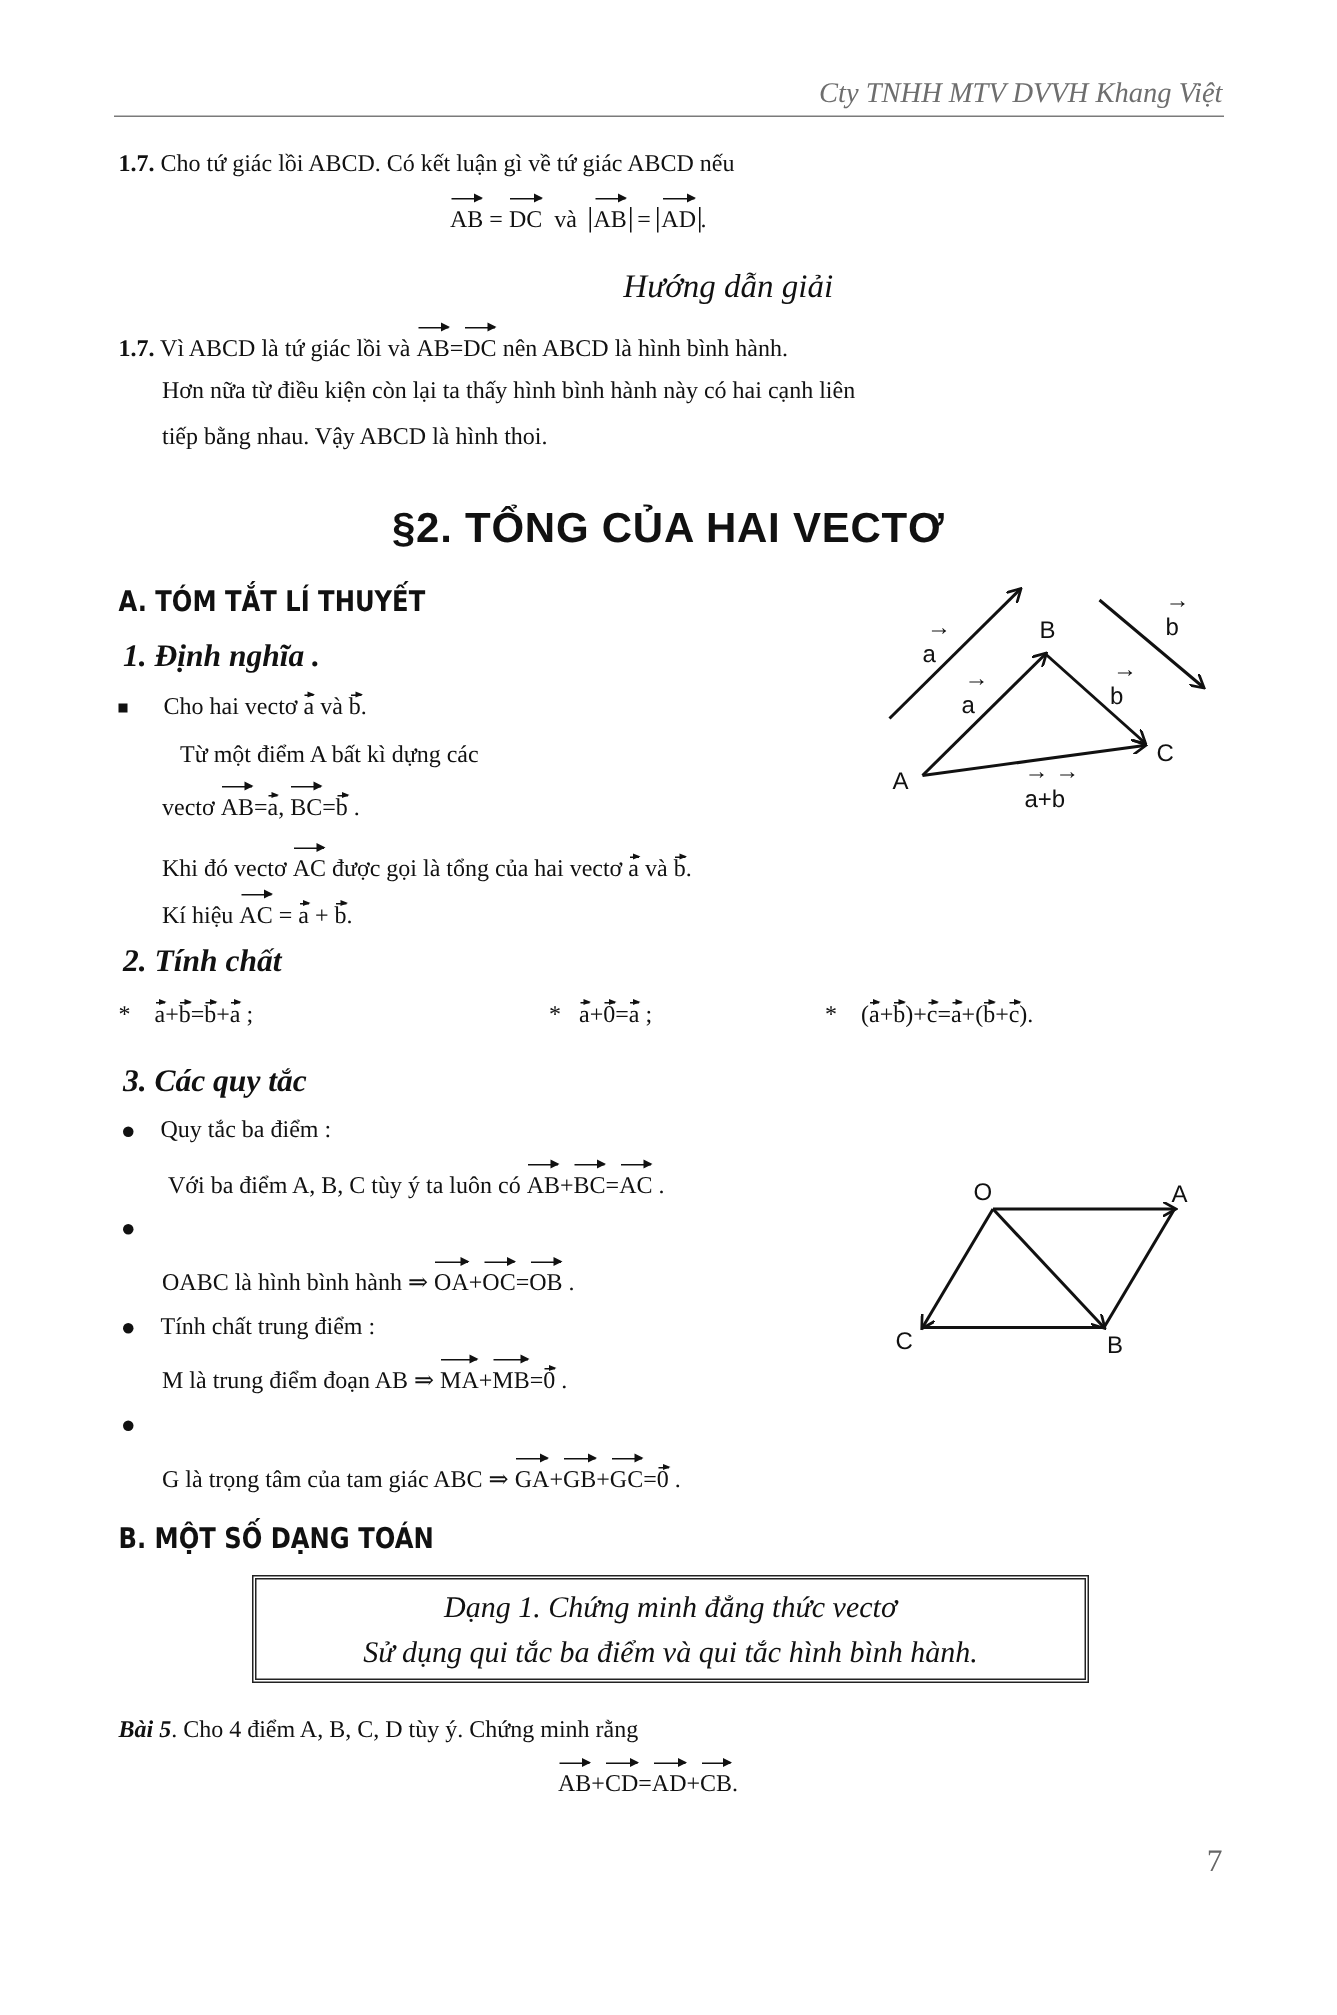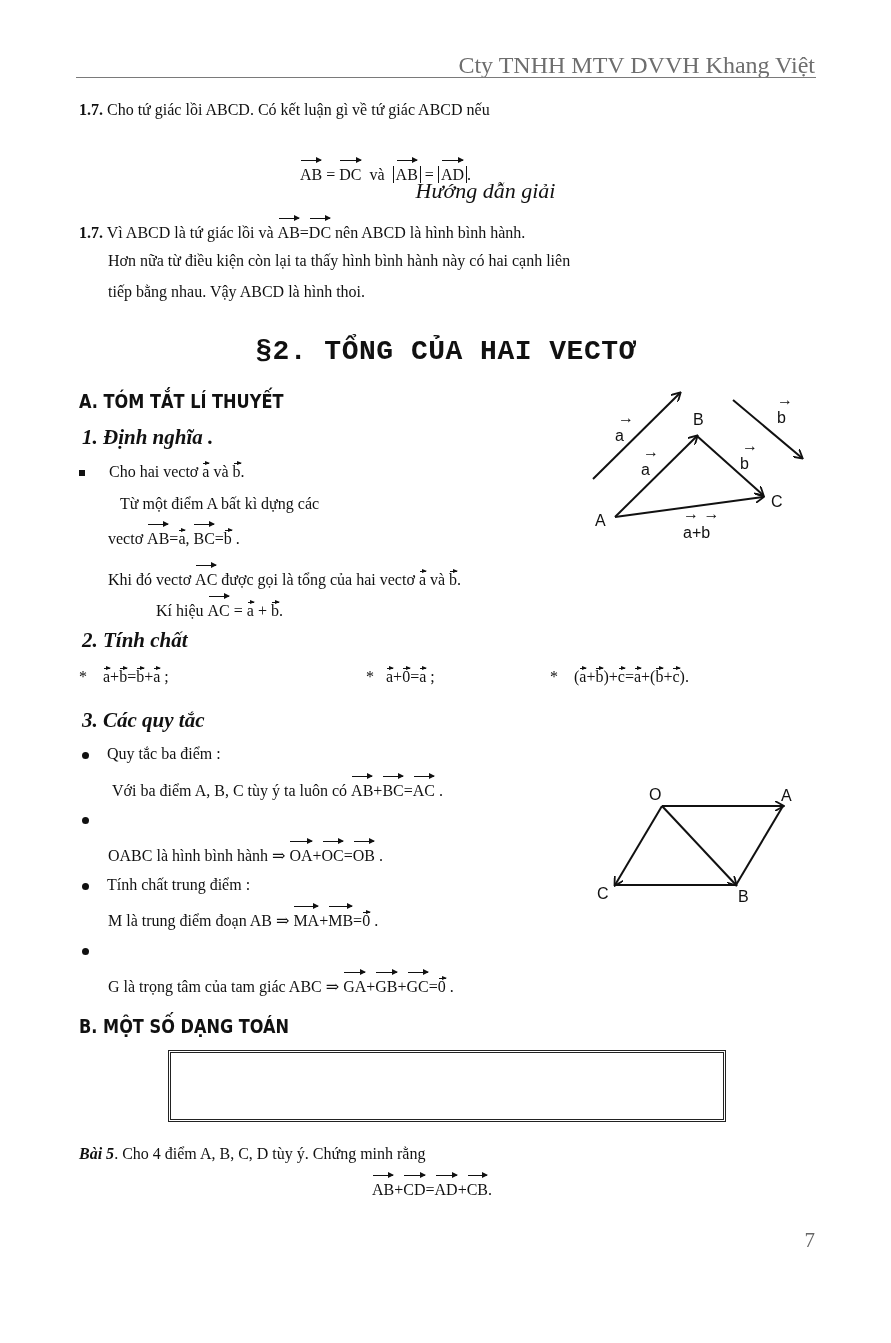--- a/index.html
+++ b/index.html
@@ -1,54 +1,54 @@
 <!DOCTYPE html>
 <html><head>
 <meta charset="utf-8">
 <style>
   html, body { margin: 0; padding: 0; background: #ffffff; }
   body { width: 891px; height: 1343px; position: relative; overflow: hidden;
          font-family: "Liberation Serif", "DejaVu Serif", serif; color: #111; }
   .abs { position: absolute; white-space: nowrap; }
   .txt { font-size: 16px; line-height: 26px; }
-  .header-text { right: 76px; top: 52px; font-size: 24px; color: #6e6e6e; }
+  .header-text { right: 76px; top: 52px; font-style: italic; font-size: 19px; color: #6e6e6e; }
   .header-rule { left: 76px; top: 77px; width: 740px; height: 0; border-top: 1.5px solid #7a7a7a; }
   .b { font-weight: bold; }
   .ital { font-style: italic; }
   .vec { position: relative; display: inline-block; padding-top: 4px; }
   .vec::before { content: ""; position: absolute; left: 1px; right: 1px; top: 2px; border-top: 1.3px solid #111; }
   .vec::after { content: ""; position: absolute; right: 0px; top: -1px; width: 0; height: 0;
                 border-left: 6px solid #111; border-top: 3px solid transparent; border-bottom: 3px solid transparent; }
   .svec { position: relative; display: inline-block; }
   .svec::before { content: ""; position: absolute; left: 1px; right: 0; top: 4px; border-top: 1.2px solid #111; }
   .svec::after { content: ""; position: absolute; right: -1px; top: 1.5px; width: 0; height: 0;
                  border-left: 5px solid #111; border-top: 2.5px solid transparent; border-bottom: 2.5px solid transparent; }
   .abs-bars { border-left: 1.3px solid #111; border-right: 1.3px solid #111; padding: 0 2px; }
   .section-title { left: 0; width: 891px; text-align: center; top: 336px;
-                   font-family: Liberation Mono, monospace; font-weight: bold; font-size: 28px; letter-spacing: 0.5px; }
+                   font-family: Liberation Sans, sans-serif; font-weight: bold; font-size: 28px; letter-spacing: 0.5px; }
   .subhead { font-family: "DejaVu Sans", sans-serif; font-weight: bold; font-size: 19px; transform: scaleX(0.85); transform-origin: left; }
   .sub2 { font-style: italic; font-size: 21px; font-weight: bold; }
   .bullet-sq { display: inline-block; width: 6px; height: 6px; background: #111; }
   .bullet-dot { display: inline-block; width: 7px; height: 7px; border-radius: 50%; background: #111; }
   .box { left: 168px; top: 1050px; width: 552px; height: 66px; border: 3px double #222; }
   .box-line { width: 100%; text-align: center; font-style: italic; font-size: 20px; line-height: 30px; }
   .page-number { right: 76px; top: 1228px; font-size: 21px; color: #666; }
   svg text { font-family: "Liberation Sans", sans-serif; font-size: 16px; fill: #111; }
 </style>
 </head>
 <body>
 
 <div class="abs header-text">Cty TNHH MTV DVVH Khang Việt</div>
 <div class="abs header-rule"></div>
 
 <div class="abs txt" style="left:79px; top:97px;">
   <span class="b">1.7.</span>
   <span>Cho tứ giác lồi ABCD. Có kết luận gì về tứ giác ABCD nếu</span>
 </div>
-<div class="abs txt" style="left:300px; top:130px;margin-top:28px;">
+<div class="abs txt" style="left:300px; top:130px;">
   <span class="vec">AB</span>
   <span>=</span>
   <span class="vec">DC</span>
   &nbsp;<span>và</span>&nbsp;
   <span class="abs-bars"><span class="vec">AB</span></span>
   <span>=</span>
   <span class="abs-bars"><span class="vec">AD</span></span><span>.</span>
 </div>
 
 <div class="abs txt ital" style="left:0; width:891px; text-align:center; top:178px; font-size:22px;padding-left:40px;">Hướng dẫn giải</div>
@@ -81,21 +81,21 @@
   <span class="vec">BC</span>=<span class="svec">b</span> .
 </div>
 <div class="abs txt" style="left:108px; top:563px;">
   <span>Khi đó vectơ</span>
   <span class="vec">AC</span>
   <span>được gọi là tổng của hai vectơ</span>
   <span class="svec">a</span>
   <span>và</span>
   <span class="svec">b</span>.
 </div>
-<div class="abs txt" style="left:108px; top:594px;margin-left:48px;">
+<div class="abs txt" style="left:108px; top:594px;">
   <span>Kí hiệu</span>
   <span class="vec">AC</span> =
   <span class="svec">a</span> +
   <span class="svec">b</span>.
 </div>
 
 <svg class="abs" style="left:585px; top:385px;" width="230" height="165">
   <defs>
     <marker id="ah" markerWidth="10" markerHeight="10" refX="8" refY="5" orient="auto" markerUnits="userSpaceOnUse">
       <path d="M0,0 L9,5 L0,10" fill="none" stroke="#111" stroke-width="1.8"></path>
@@ -184,20 +184,22 @@
   <line x1="25" y1="105" x2="146" y2="105" stroke="#111" stroke-width="2"></line>
   <line x1="146" y1="105" x2="193" y2="26" stroke="#111" stroke-width="2"></line>
   <text x="59" y="20">O</text>
   <text x="191" y="21">A</text>
   <text x="7" y="119">C</text>
   <text x="148" y="122">B</text>
 </svg>
 
 <div class="abs subhead" style="left:79px; top:1015px;">B.  MỘT SỐ DẠNG TOÁN</div>
 <div class="abs box">
+  <div class="box-line" style="margin-top:4px;">Dạng 1.  Chứng minh đẳng thức vectơ</div>
+  <div class="box-line">Sử dụng qui tắc ba điểm và qui tắc hình bình hành.</div>
 </div>
 
 <div class="abs txt" style="left:79px; top:1141px;">
   <span class="ital b">Bài 5</span><span>. Cho 4 điểm A, B, C, D tùy ý. Chứng minh rằng</span>
 </div>
 <div class="abs txt" style="left:372px; top:1173px;">
   <span class="vec">AB</span>+<span class="vec">CD</span>=<span class="vec">AD</span>+<span class="vec">CB</span>.
 </div>
 
 <div class="abs page-number">7</div>

